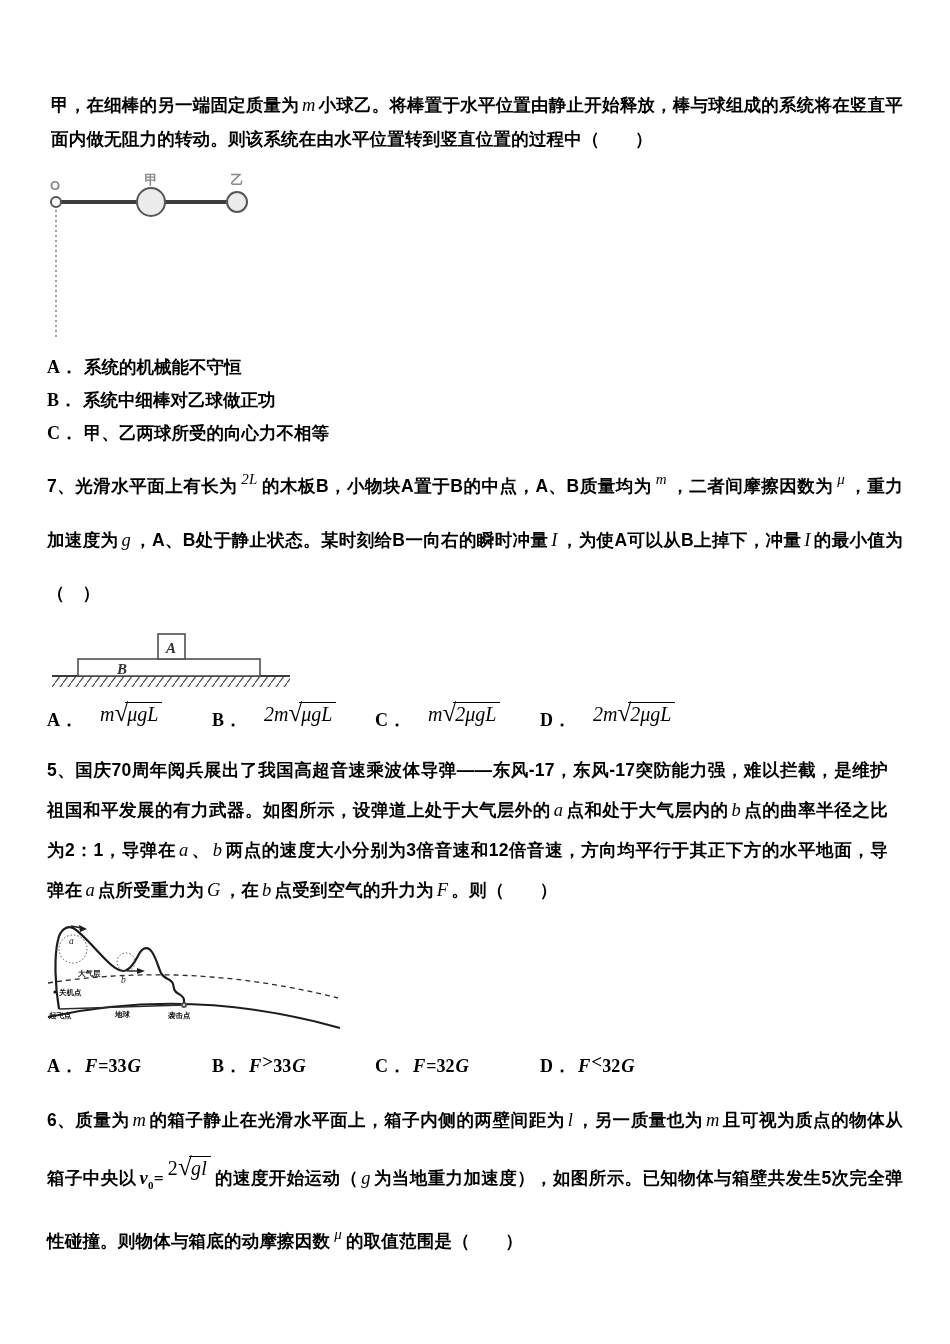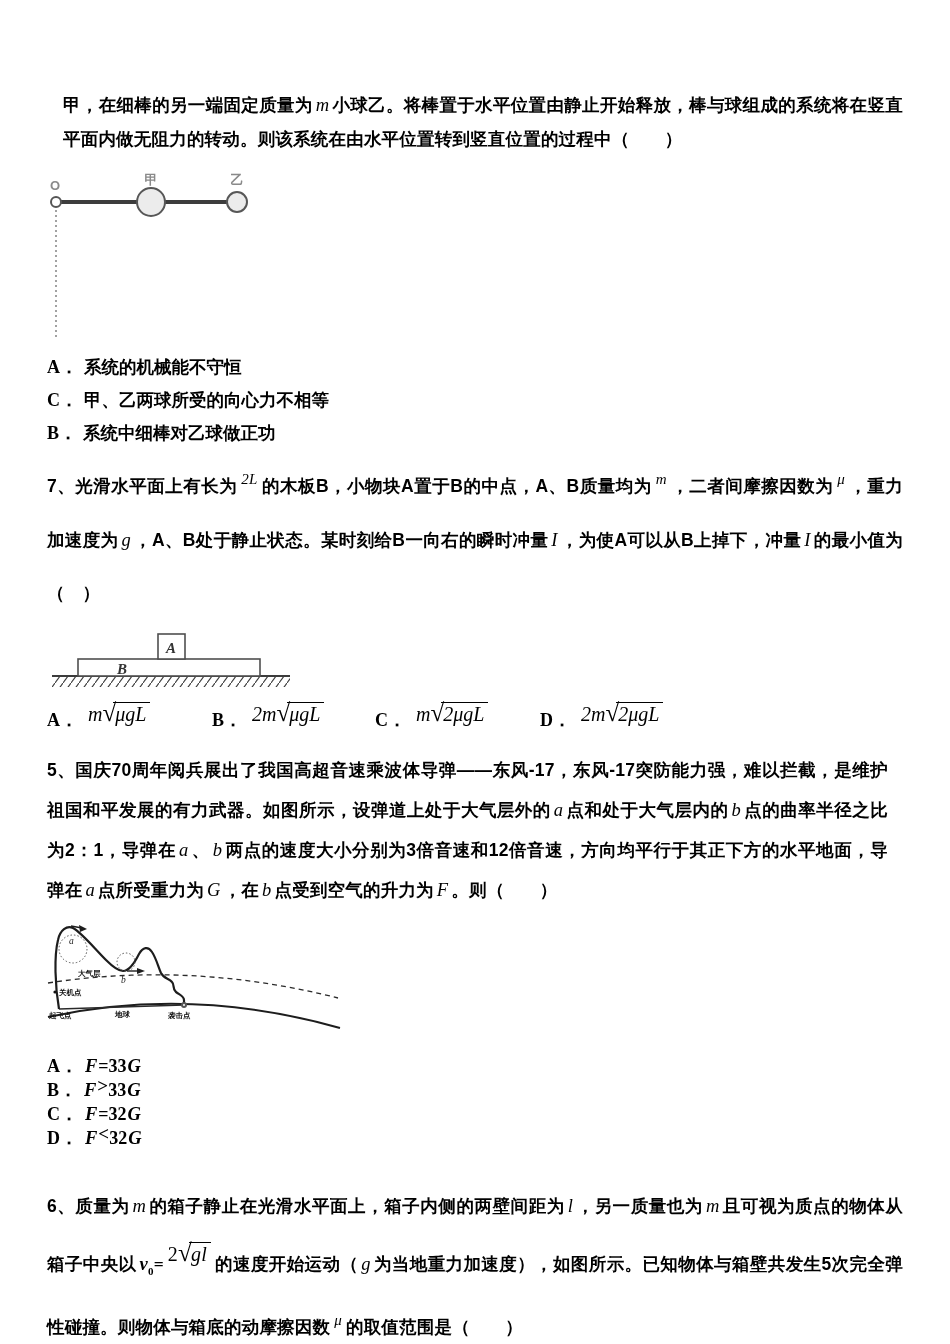--- a/index.html
+++ b/index.html
@@ -7,21 +7,21 @@
   body {
     width:950px; height:1344px; overflow:hidden;
     font-family:"Liberation Sans","DejaVu Sans",sans-serif;
     color:#000;
   }
   .page { padding:88px 47px 0 47px; width:950px; }
 
   
   .para {
     font-size:17.5px; font-weight:700; letter-spacing:0.2px;
-    text-align:justify; line-height:34px; margin:0 0 12px 16px;
+    text-align:justify; line-height:34px; margin:0 0 12px 4px;
   }
   .para-q4 { line-height:53px; margin:0 0 8px 0; }
   .para-q5 { line-height:40px; margin:0 15px 6px 0; }
   .para-q6 { line-height:56px; margin:0; }
 
   
   .var {
     font-family:"Liberation Serif","DejaVu Serif",serif;
     font-style:italic; font-weight:400; font-size:18.5px; margin:0 3px;
   }
@@ -39,29 +39,29 @@
 
   
   .options-col { margin:0 0 10px 0; }
   .opt-line { line-height:33px; font-size:17.5px; font-weight:700; }
   .opt-label { font-family:"Liberation Serif","DejaVu Serif",serif; font-weight:700; font-size:18px; margin-right:6px; }
   .options-row { display:flex; margin:0 0 18px 0; }
   .oc1 { width:165px; } .oc2 { width:163px; } .oc3 { width:165px; } .oc4 { width:auto; }
   .opt-cell { font-size:17.5px; font-weight:700; white-space:nowrap; }
   .opt-cell .formula {
     display:inline-block; position:relative; top:-5px;
-    font-size:20px; font-weight:400; margin-left:4px;
+    font-size:20px; font-weight:400; margin-left:16px;
   }
   .opt-cell .coef { font-family:"Liberation Serif",serif; font-style:italic; }
   .fvar { font-family:"Liberation Serif",serif; font-style:italic; font-weight:700; font-size:18.5px; margin:0 1px; }
   .fval { font-family:"Liberation Serif",serif; font-weight:700; font-size:18px; }
   .rel  { font-family:"Liberation Serif",serif; font-weight:700; font-size:18px; }
   .rel-sup { display:inline-block; position:relative; top:-4px; font-size:19px; }
   .q4row { margin-bottom:18px; }
-  .q5row { margin-bottom:28px;flex-direction:column; }
+  .q5row { margin-bottom:14px; }
 
   
   .bigf { display:inline-block; position:relative; top:-9px; font-family:"Liberation Serif",serif; font-size:20px; font-weight:400; margin:0 4px; }
   .eqs { font-family:"Liberation Serif",serif; font-weight:700; }
 
   
   .fig { display:block; }
   .fig-q3 { margin:0 0 8px -2px; }
   .fig-q4 { margin:0 0 16px 0; }
   .fig-q5 { margin:0 0 14px -5px; }
@@ -101,22 +101,22 @@
       <circle cx="11" cy="34" r="5" class="pivot"></circle>
       <circle cx="106" cy="34" r="14" class="ball"></circle>
       <circle cx="192" cy="34" r="10" class="ball"></circle>
       <text x="106" y="16" text-anchor="middle" class="t-gray">甲</text>
       <text x="192" y="16" text-anchor="middle" class="t-gray">乙</text>
     </svg>
   </div>
 
   <div class="options-col">
     <div class="opt-line"><span class="opt-label">A．</span><span>系统的机械能不守恒</span></div>
+    <div class="opt-line"><span class="opt-label">B．</span><span>系统中细棒对乙球做正功</span></div>
     <div class="opt-line"><span class="opt-label">C．</span><span>甲、乙两球所受的向心力不相等</span></div>
-    <div class="opt-line"><span class="opt-label">B．</span><span>系统中细棒对乙球做正功</span></div>
   </div>
 
   <p class="para para-q4"><span>7、光滑水平面上有长为</span><span class="rvar">2L</span><span>的木板B，小物块A置于B的中点，A、B质量均为</span><span class="rvar">m</span><span>，二者间摩擦因数为</span><span class="rvar">μ</span><span>，重力加速度为</span><span class="var">g</span><span>，A、B处于静止状态。某时刻给B一向右的瞬时冲量</span><span class="var">I</span><span>，为使A可以从B上掉下，冲量</span><span class="var">I</span><span>的最小值为（　）</span></p>
 
   <div class="fig fig-q4">
     <svg viewBox="0 0 300 60" width="300" height="60">
       <defs>
         <pattern id="hatch4" width="8" height="11" patternUnits="userSpaceOnUse">
           <line x1="8" y1="0" x2="0" y2="11" stroke="#3c3c3c" stroke-width="1.1"></line>
         </pattern>

